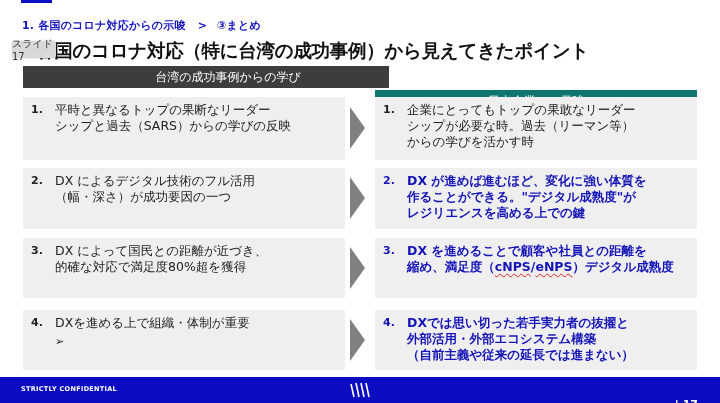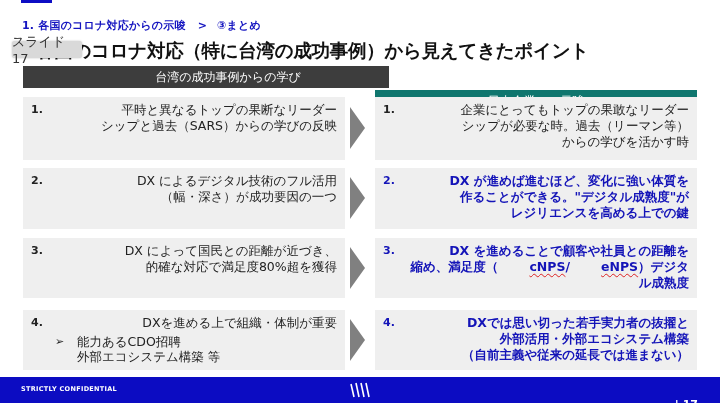--- a/index.html
+++ b/index.html
@@ -12,46 +12,46 @@
     .breadcrumb {
       position: absolute; left: 22px; top: 18px; font-size: 11px; font-weight: bold;
       color: #1515c0; letter-spacing: 0.2px; white-space: nowrap;
     }
     .breadcrumb .sep { margin: 0 10px 0 12px; }
     .title {
       position: absolute; left: 36px; top: 38px; font-size: 18.5px; font-weight: bold;
       color: #111111; white-space: nowrap; letter-spacing: -0.3px;
     }
     .slide-label {
-      position: absolute; left: 12px; top: 41px; width: 70px; height: 17px;
-      background: #d9d9d9; border-radius: 3px; font-size: 13px; color: #333;
+      position: absolute; left: 12px; top: 41px; width: 44px; height: 17px;
+      background: #d9d9d9; border-radius: 3px; font-size: 10px; color: #333;
       display: flex; align-items: center; justify-content: center;
       box-shadow: 0 0 2px rgba(0,0,0,0.25);
     }
     .col-header {
       position: absolute; top: 66px; height: 22px; width: 322px;
       color: #ffffff; font-size: 12px; display: flex; align-items: center; justify-content: center;
     }
     .col-header.left { left: 23px; background: #3d3d3d; padding-left: 44px; }
     .col-header.right { left: 375px; background: #0f766e; margin-top: 24px; }
     .box {
       position: absolute; width: 322px; background: #efefef;
       font-size: 12.5px; line-height: 16px; color: #222;
       box-sizing: border-box; padding: 5px 8px 0 8px;
     }
     .box.left { left: 23px; }
     .box.right { left: 375px; }
     .box.blue { color: #1414b8; font-weight: bold; }
     .box .row { display: flex; }
     .box .num { width: 24px; flex: 0 0 24px; font-weight: bold; font-size: 11px; }
-    .box .txt { flex: 1; white-space: pre-line; text-align: right; }
+    .box .txt { flex: 1; white-space: pre-line; }
     .box .sub { display: flex; margin-top: 3px; padding-left: 24px; }
     .box .sub .bullet { width: 22px; flex: 0 0 22px; font-size: 11px; }
     .box .sub .subtxt { white-space: pre-line; line-height: 15px; }
-    .squiggle { text-decoration: underline wavy #d22; text-underline-offset: 2px; text-decoration-thickness: 1px; margin-left: 31px; }
+    .squiggle { text-decoration: underline wavy #d22; text-underline-offset: 2px; text-decoration-thickness: 1px; }
     .arrow {
       position: absolute; left: 350px; width: 0; height: 0;
       border-top: 21px solid transparent; border-bottom: 21px solid transparent;
       border-left: 15px solid #808080;
     }
     .footer {
       position: absolute; left: 0; top: 377px; width: 720px; height: 30px; background: #0c0cc2;
       color: #fff;
     }
     .footer .conf { position: absolute; left: 21px; top: 8px; font-size: 6.5px; font-weight: bold; letter-spacing: 0.3px; }
@@ -94,22 +94,20 @@
 的確な対応で満足度80%超を獲得</span>
     </div>
 </div>
 <div class="box left" style="top:310px;height:60px;">
   <div class="row">
       <span class="num">4.</span>
       <span class="txt">DXを進める上で組織・体制が重要</span>
     </div>
   <div class="sub">
       <span class="bullet">➢</span>
-      <span class="subtxt">能力あるCDO招聘
-外部エコシステム構築 等</span>
     </div>
 </div>
 
 <div class="arrow" style="top:107px;"></div>
 <div class="arrow" style="top:177px;"></div>
 <div class="arrow" style="top:247px;"></div>
 <div class="arrow" style="top:319px;"></div>
 
 <div class="box right" style="top:97px;height:63px;">
   <div class="row">

